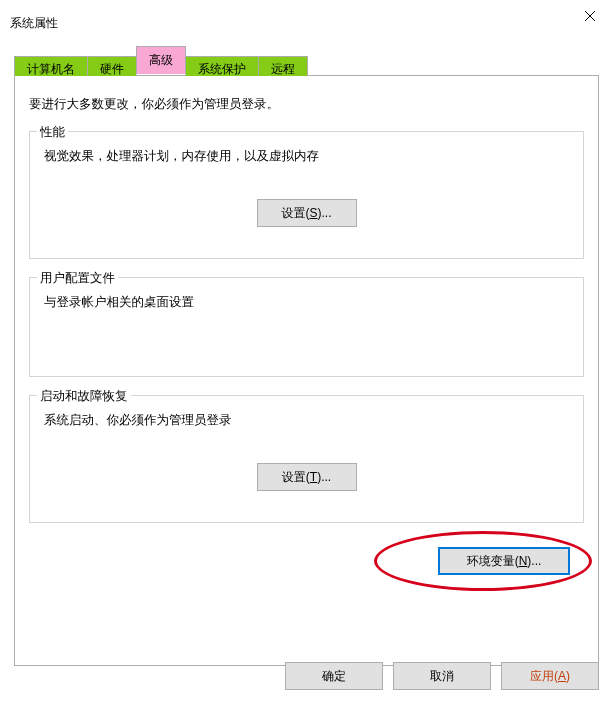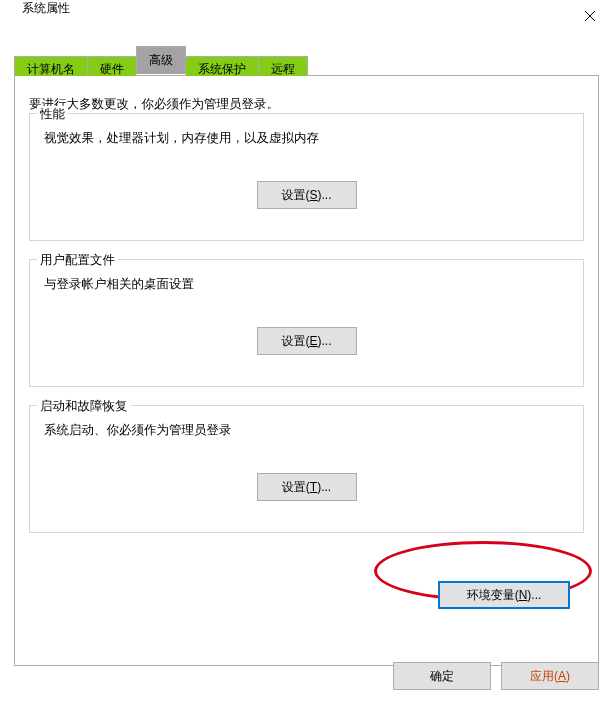--- a/index.html
+++ b/index.html
@@ -11,24 +11,24 @@
       font-family: "Microsoft YaHei", "Segoe UI", sans-serif;
       font-size: 12px;
       background: #ffffff;
       width: 613px;
       height: 702px;
       position: relative;
       overflow: hidden;
     }
     .titlebar {
       display: flex;
-      align-items: flex-start;
+      align-items: flex-end;
       justify-content: space-between;
       height: 32px;
-      padding-left: 22px;
+      padding-left: 10px;
       background: #ffffff;
     }
     .titlebar-title {
       font-size: 12px;
       color: #000;
     }
     .close-btn {
       width: 46px;
       height: 32px;
       display: flex;
@@ -51,36 +51,37 @@
       border: 1px solid #acacac;
       border-bottom: none;
       background: #84cc16;
       font-size: 12px;
       cursor: pointer;
       margin-right: -1px;
       position: relative;
       top: 10px;
     }
     .tab.active {
-      background: #a3a3a3;
+      background: #f9a8d4;
       border-bottom: 1px solid #ffffff;
       z-index: 2;
       top: 0;
       padding-top: 5px;
       padding-bottom: 5px;
     }
     .tab-content {
       padding: 20px 14px 14px 14px;
       border: 1px solid #acacac;
       border-top: none;
       background: #ffffff;
       height: 590px;
       position: relative;
     }
     .intro-text {
+      margin-bottom: 18px;
       font-size: 12.5px;
     }
     .fieldset {
       border: 1px solid #d5d5d5;
       margin-bottom: 18px;
       padding: 12px 14px 31px 14px;
       position: relative;
     }
     .fieldset-legend {
       position: absolute;
@@ -126,21 +127,20 @@
       height: 28px;
       padding: 0 12px;
       border: 2px solid #0078d7;
       background: #e1e1e1;
       font-family: inherit;
       font-size: 12px;
       cursor: pointer;
       text-align: center;
       position: relative;
       z-index: 2;
-      margin-top: 24px;
     }
     .ellipse-marker {
       position: absolute;
       width: 218px;
       height: 60px;
       border: 3px solid #d6021c;
       border-radius: 50%;
       right: -8px;
       top: -16px;
       z-index: 1;
@@ -189,36 +189,34 @@
       <div class="fieldset-legend">性能</div>
       <div class="fieldset-desc">视觉效果，处理器计划，内存使用，以及虚拟内存</div>
       <div class="fieldset-btnrow">
         <button class="win-button"><span>设置(</span><span class="underline">S</span><span>)...</span></button>
       </div>
     </div>
 
     <div class="fieldset">
       <div class="fieldset-legend">用户配置文件</div>
       <div class="fieldset-desc">与登录帐户相关的桌面设置</div>
-      <div class="fieldset-btnrow">
-        <button class="win-button"><span>设置(</span><span class="underline">E</span><span>)...</span></button>
-      </div>
     </div>
 
     <div class="fieldset">
       <div class="fieldset-legend">启动和故障恢复</div>
       <div class="fieldset-desc">系统启动、你必须作为管理员登录</div>
       <div class="fieldset-btnrow">
         <button class="win-button"><span>设置(</span><span class="underline">T</span><span>)...</span></button>
       </div>
     </div>
 
     <div class="envvar-row">
       <div class="ellipse-marker"></div>
       <button class="envvar-button"><span>环境变量(</span><span class="underline">N</span><span>)...</span></button>
     </div>
   </div>
 </div>
 
 <div class="dialog-buttons">
   <button class="win-button">确定</button>
+  <button class="win-button">取消</button>
   <button class="win-button" disabled=""><span>应用(</span><span class="underline">A</span><span>)</span></button>
 </div>
 
 </body></html>

